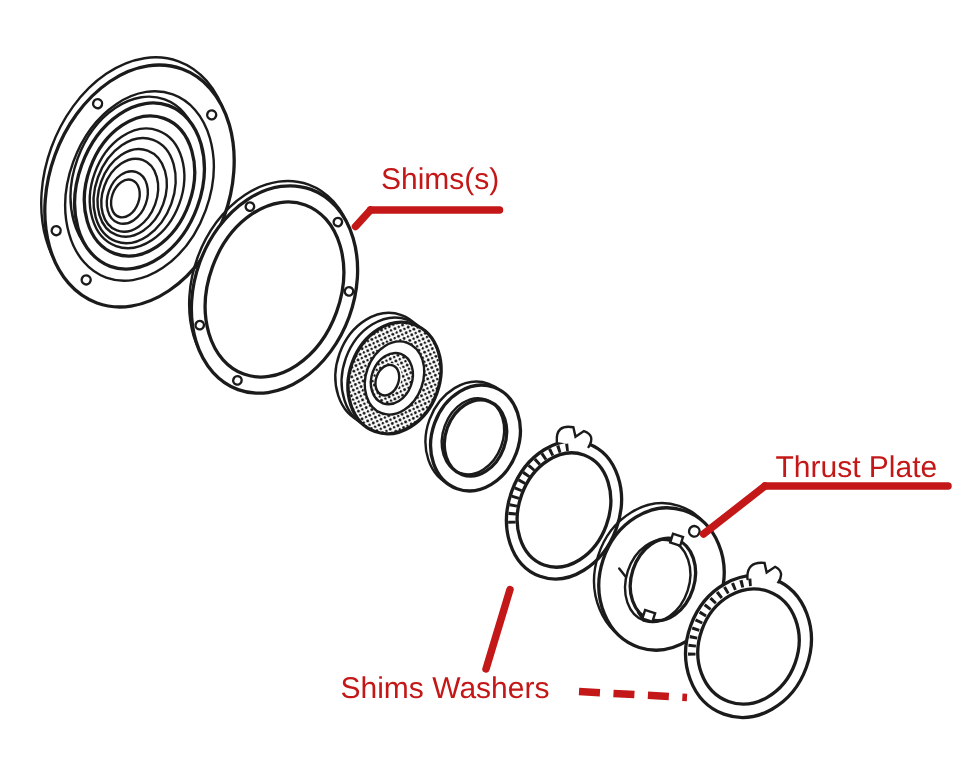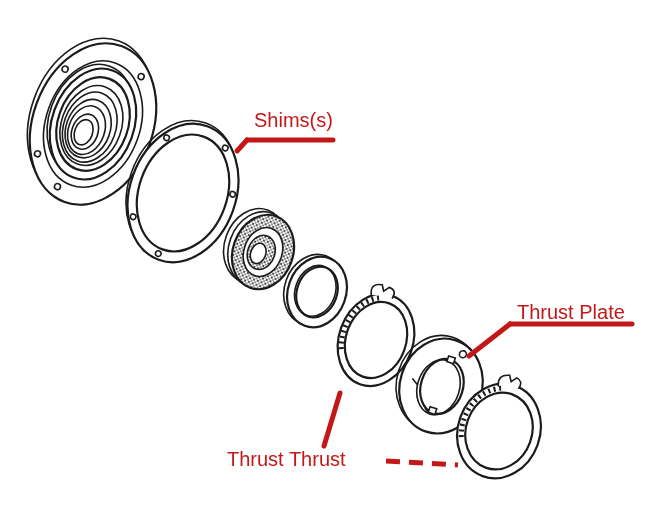--- a/index.html
+++ b/index.html
@@ -121,14 +121,14 @@
       <line class="red" x1="247" y1="140" x2="237" y2="151"></line>
       <line class="red" x1="510" y1="324" x2="632" y2="324"></line>
       <line class="red" x1="510" y1="324" x2="469" y2="356"></line>
       <line class="red" x1="324" y1="446" x2="340" y2="393"></line>
       <line class="red red-d" x1="386" y1="461" x2="458" y2="465"></line>
     </g>
   </svg>
 
   <div class="label" style="left:254px;top:109px;">Shims(s)</div>
   <div class="label" style="left:517px;top:301px;">Thrust Plate</div>
-  <div class="label" style="left:227px;top:448px;">Thrust Thrust</div>
+  <div class="label" style="left:227px;top:448px;">Shims Washers</div>
 </div>
 
 </body></html>

